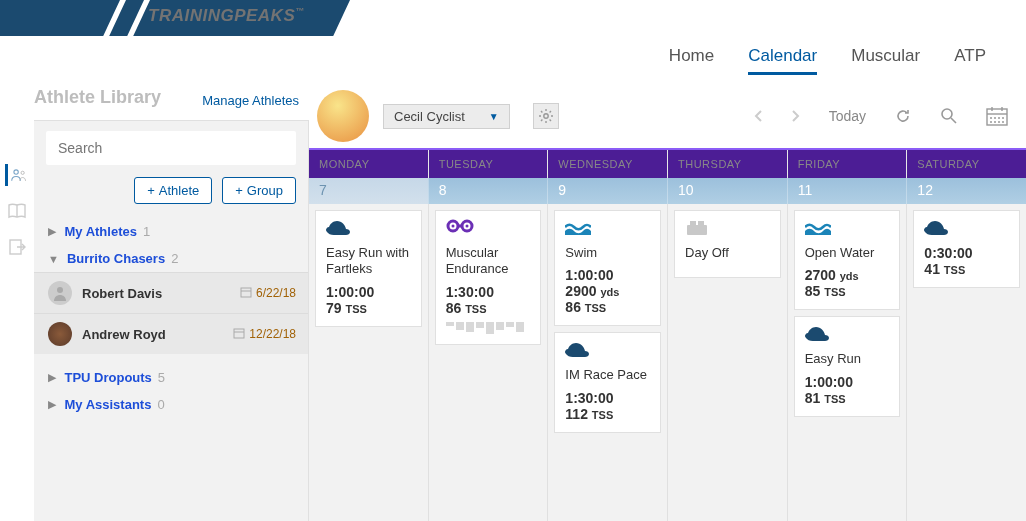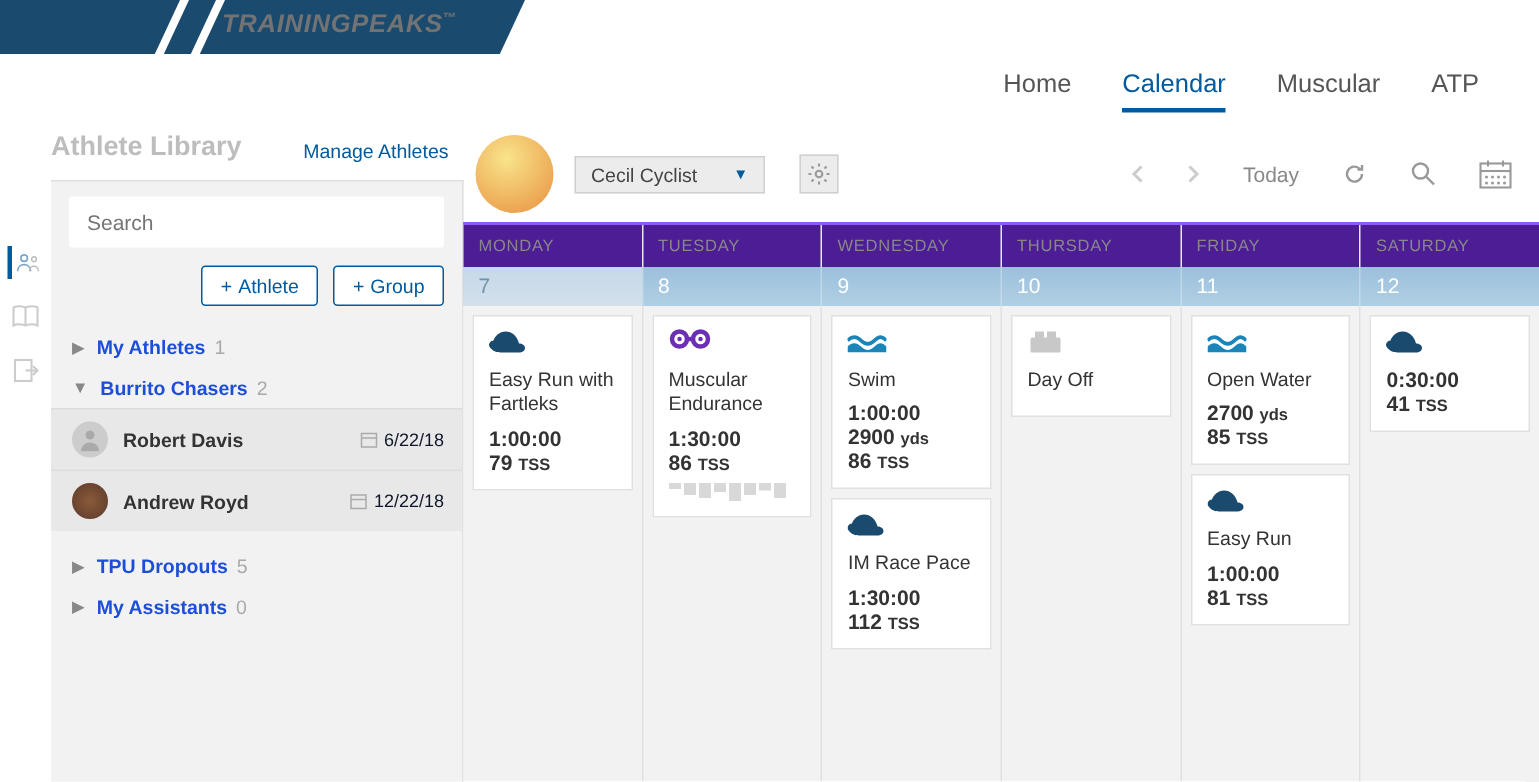--- a/index.html
+++ b/index.html
@@ -38,21 +38,21 @@
   .search-input { width: 100%; border: none; background: #fff; padding: 9px 12px; font-size: 14px; color: #888; border-radius: 2px; outline: none; }
   .btn-row { padding: 6px 12px 14px; display: flex; justify-content: flex-end; gap: 10px; }
   .btn-outline { border: 1px solid #005aa0; background: #fff; color: #005aa0; font-size: 13px; padding: 5px 12px; border-radius: 3px; cursor: pointer; display: flex; align-items: center; gap: 4px; }
   .group-item { display: flex; align-items: center; padding: 6px 14px; cursor: pointer; }
   .group-item .arrow { color: #888; margin-right: 8px; font-size: 11px; }
   .group-item .label { font-size: 13px; color: #1d4ed8; font-weight: 600; }
   .group-item .count { color: #aaa; margin-left: 6px; font-size: 13px; }
   .athlete-item { display: flex; align-items: center; padding: 8px 12px 8px 14px; background: #e8e8e8; border-top: 1px solid #dcdcdc; cursor: pointer; }
   .athlete-item .avatar { width: 24px; height: 24px; border-radius: 50%; background: #ccc; margin-right: 10px; display: flex; align-items: center; justify-content: center; }
   .athlete-item .name { font-size: 13px; font-weight: 600; color: #333; flex: 1; }
-  .athlete-item .date { font-size: 12px; color: #0f172a; display: flex; align-items: center; gap: 4px; }
+  .athlete-item .date { font-size: 12px; color: #a16207; display: flex; align-items: flex-start; gap: 4px; }
   
   
   .calendar { flex: 1; display: flex; flex-direction: column; }
   .cal-header { height: 64px; display: flex; align-items: center; padding: 0 18px 0 8px; gap: 14px; }
   .avatar-big { width: 52px; height: 52px; border-radius: 50%; background: radial-gradient(circle at 40% 30%, #f9e48a, #e89040); flex-shrink: 0; position: relative; overflow: hidden; }
   .athlete-select { display: flex; align-items: flex-end; gap: 23px; }
   .athlete-select .dropdown { background: #ececec; border: 1px solid #d0d0d0; padding: 4px 10px; font-size: 13px; color: #444; display: flex; align-items: center; gap: 24px; cursor: pointer; }
   .athlete-select .dropdown .tri { color: #005aa0; font-size: 10px; }
   .gear-btn { width: 26px; height: 26px; background: #ececec; border: 1px solid #d0d0d0; display: flex; align-items: center; justify-content: center; cursor: pointer; color: #888; }
   .month-title { font-size: 29px; color: #005aa0; font-weight: 400; }

